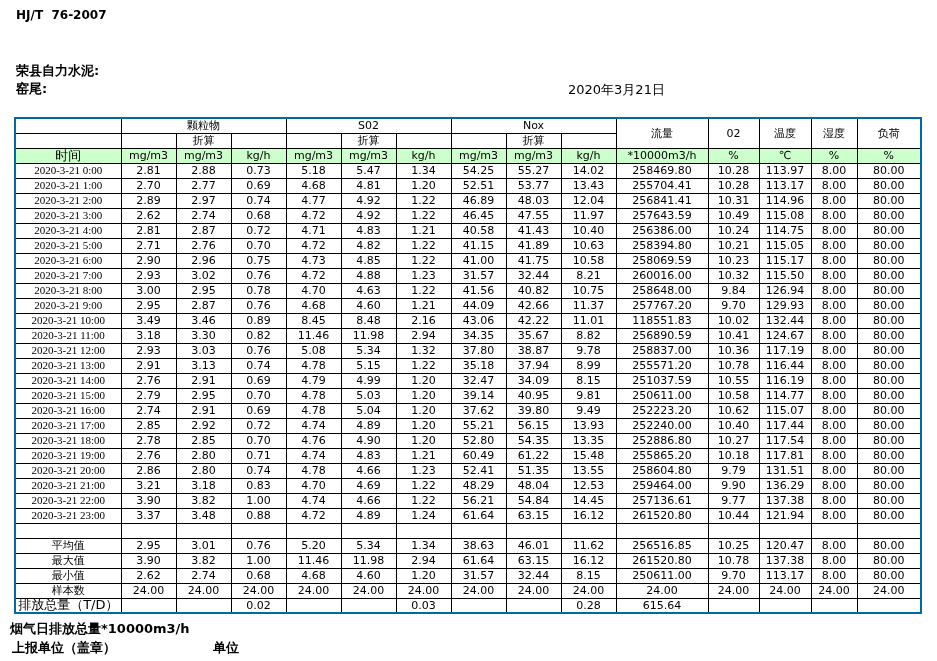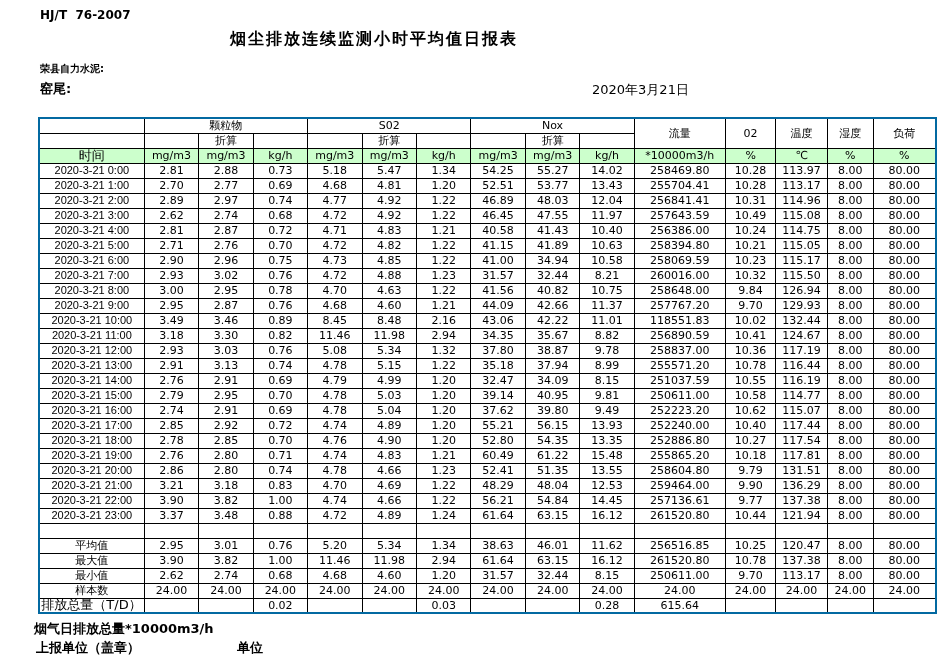--- a/index.html
+++ b/index.html
@@ -1,48 +1,47 @@
 <!DOCTYPE html>
 <html><head>
 <meta charset="utf-8">
 <style>
   html,body{margin:0;padding:0;background:#fff;}
   body{width:937px;height:661px;font-family:"DejaVu Sans",sans-serif;color:#000;position:relative;overflow:hidden;}
-  .page{position:absolute;inset:0;margin-left:24px;}
+  .page{position:absolute;inset:0;}
   .std{position:absolute;left:16px;top:8px;font-size:12px;font-weight:bold;white-space:pre;}
   .title{position:absolute;left:206px;top:29px;font-size:16px;font-weight:bold;letter-spacing:2px;white-space:nowrap;}
-  .company{position:absolute;left:16px;top:62px;font-size:10px;font-weight:bold;white-space:nowrap;}
+  .company{position:absolute;left:16px;top:62px;font-size:13px;font-weight:bold;white-space:nowrap;}
   .loc{position:absolute;left:16px;top:80px;font-size:13px;font-weight:bold;white-space:nowrap;}
   .date{position:absolute;left:568px;top:81px;font-size:13px;font-weight:normal;white-space:nowrap;}
 
   table.report{position:absolute;left:14px;top:117px;border-collapse:collapse;table-layout:fixed;border:2px solid #0369a1;}
   table.report td{border:1px solid #000;height:15px;box-sizing:border-box;padding:0 2px;font-size:11px;line-height:13px;white-space:nowrap;overflow:hidden;text-align:center;}
   thead td{font-size:12px;line-height:14px;}
   tr.green td{background:#ccffcc;font-size:11px;}
   tr.green td.c-time-h{font-size:13px;}
-  .c-time{font-family:Liberation Sans, sans-serif;text-align:right;padding-right:5px;white-space:pre;font-size:11px;}
+  .c-time{font-family:Liberation Serif, serif;text-align:right;padding-right:5px;white-space:pre;font-size:11px;}
   .c-num{text-align:right;padding-right:8px;}
   .c-flow{text-align:right;padding-right:10px;}
   .c-o2{text-align:center;font-size:10px;}
   .c-temp{text-align:right;padding-right:5px;}
   .c-hum{text-align:right;padding-right:9px;}
   .c-load{text-align:right;padding-right:10px;}
   .c-slabel{text-align:right;padding-right:3px;font-size:12px;}
   .c-total-label{position:relative;overflow:visible;}
   .c-total-label span{position:absolute;right:2px;bottom:-2px;font-size:13px;line-height:15px;white-space:nowrap;border-bottom:2px solid #000;}
   .foot1{position:absolute;left:10px;top:620px;font-size:13px;font-weight:bold;white-space:nowrap;}
   .foot2{position:absolute;left:12px;top:639px;font-size:13px;font-weight:bold;white-space:nowrap;}
   .foot2 .unit2{position:absolute;left:201px;top:0;}
 </style>
 </head>
 <body>
 
 <div class="page">
   <div class="std">HJ/T  76-2007</div>
-  <div class="title">烟尘排放连续监测小时平均值日报表</div>
   <div class="company">荣县自力水泥:</div>
   <div class="loc">窑尾:</div>
   <div class="date">2020年3月21日</div>
 
   <table class="report">
     <colgroup>
       <col style="width:106px">
       <col style="width:55px">
         <col style="width:55px">
         <col style="width:55px">
@@ -205,21 +204,21 @@
         </tr>
         <tr>
           <td class="c-time">2020-3-21  6:00</td>
           <td class="c-num">2.90</td>
           <td class="c-num">2.96</td>
           <td class="c-num">0.75</td>
           <td class="c-num">4.73</td>
           <td class="c-num">4.85</td>
           <td class="c-num">1.22</td>
           <td class="c-num">41.00</td>
-          <td class="c-num">34.94</td>
+          <td class="c-num">41.75</td>
           <td class="c-num">10.58</td>
           <td class="c-flow">258069.59</td>
           <td class="c-o2">10.23</td>
           <td class="c-temp">115.17</td>
           <td class="c-hum">8.00</td>
           <td class="c-load">80.00</td>
         </tr>
         <tr>
           <td class="c-time">2020-3-21  7:00</td>
           <td class="c-num">2.93</td>

